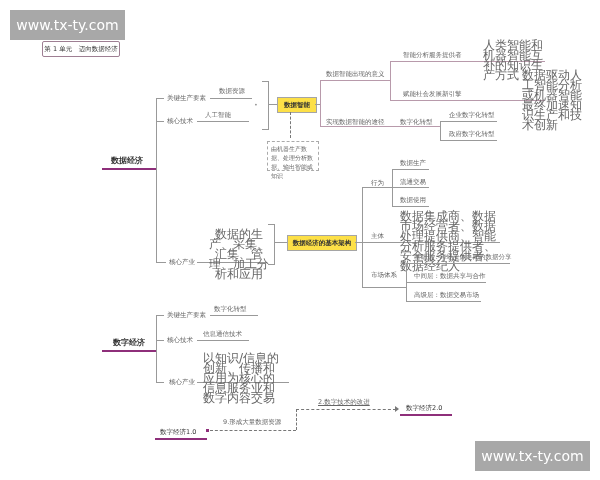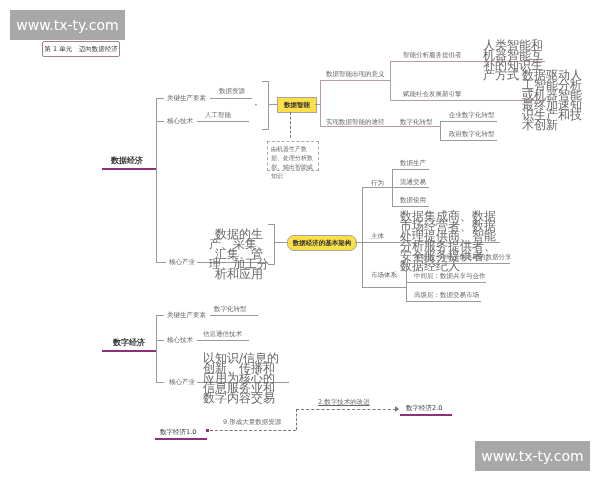--- a/index.html
+++ b/index.html
@@ -77,21 +77,21 @@
 <div class="t" style="left:449px;top:110px;">企业数字化转型</div>
 <div class="hl" style="left:440px;top:140px;width:57px;"></div>
 <div class="t" style="left:449px;top:129px;">政府数字化转型</div>
 
 <div class="hl" style="left:156px;top:262px;width:10px;"></div>
 <div class="t" style="left:169px;top:257px;">核心产业</div>
 <div class="hl" style="left:197px;top:262px;width:70px;"></div>
 <div class="tw" style="left:208px;top:229px;width:62px;text-align:center;">数据的生产、采集、汇集、管理、加工分析和应用</div>
 <div class="bracket" style="left:268px;top:224px;width:6px;height:39px;"></div>
 <div class="hl" style="left:275px;top:242px;width:12px;"></div>
-<div class="box" style="left:287px;top:235px;width:68px;height:14px;border-radius:7px;">数据经济的基本架构</div>
+<div class="box" style="left:287px;top:235px;width:68px;height:14px;">数据经济的基本架构</div>
 <div class="hl" style="left:355px;top:242px;width:7px;"></div>
 
 <div class="vl" style="left:362px;top:187px;height:100px;"></div>
 
 <div class="hl" style="left:362px;top:187px;width:30px;"></div>
 <div class="t" style="left:371px;top:178px;">行为</div>
 <div class="vl" style="left:392px;top:169px;height:37px;"></div>
 <div class="hl" style="left:392px;top:169px;width:37px;"></div>
 <div class="t" style="left:400px;top:158px;">数据生产</div>
 <div class="hl" style="left:392px;top:187px;width:37px;"></div>

